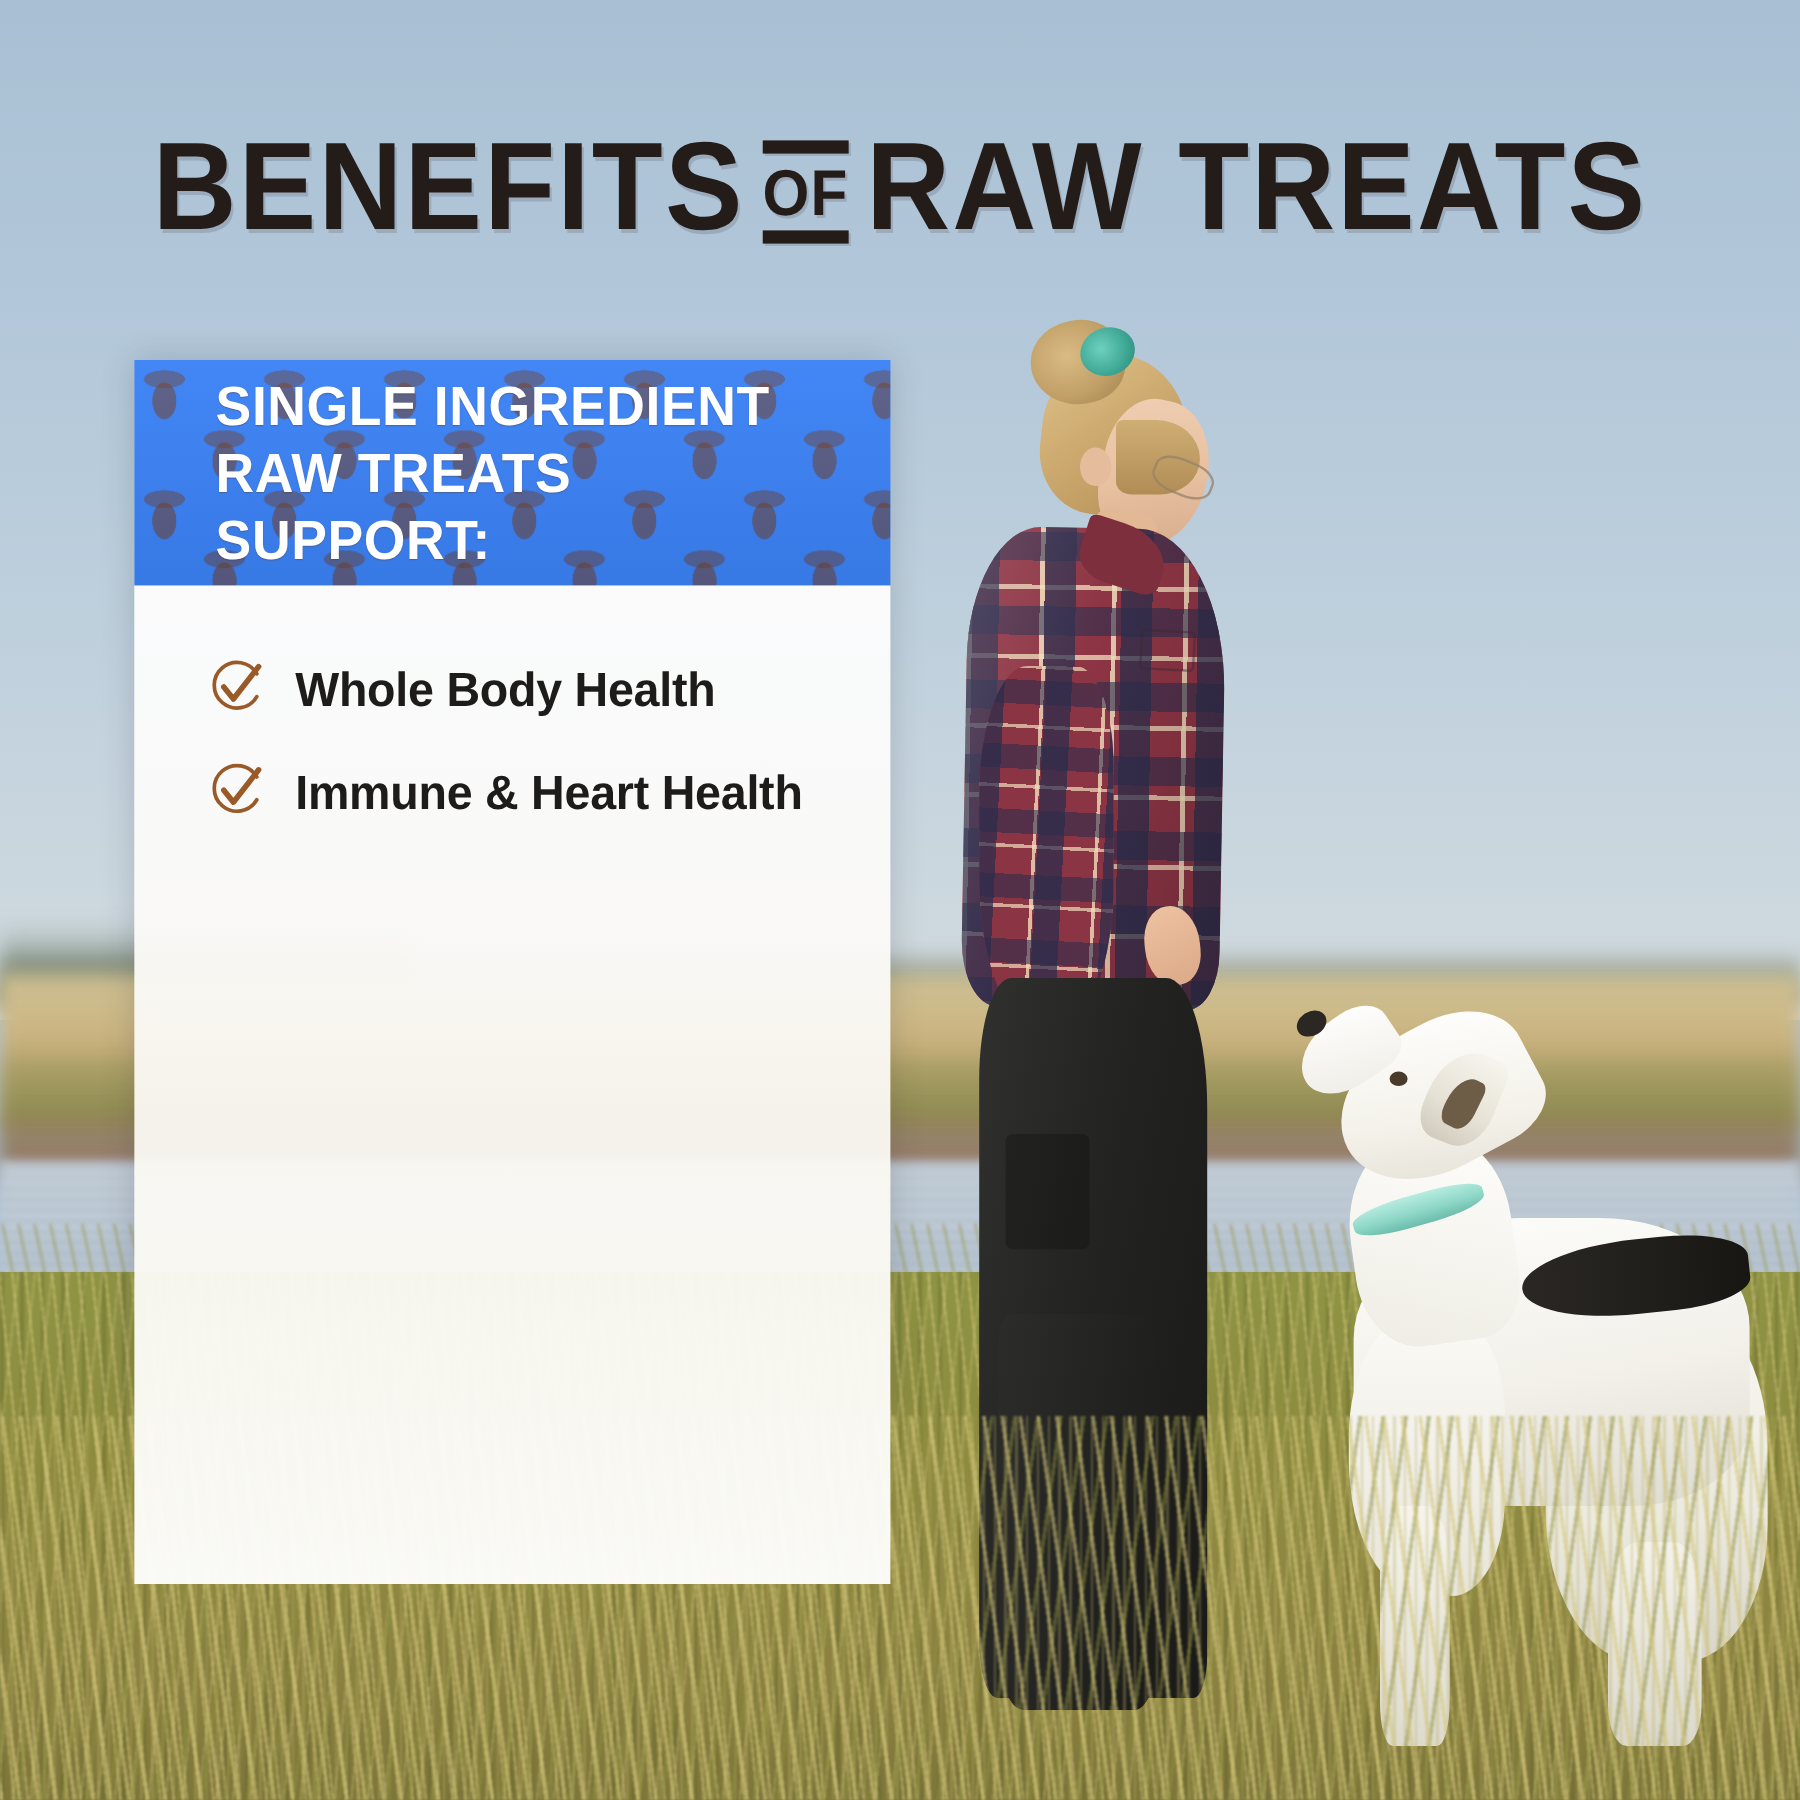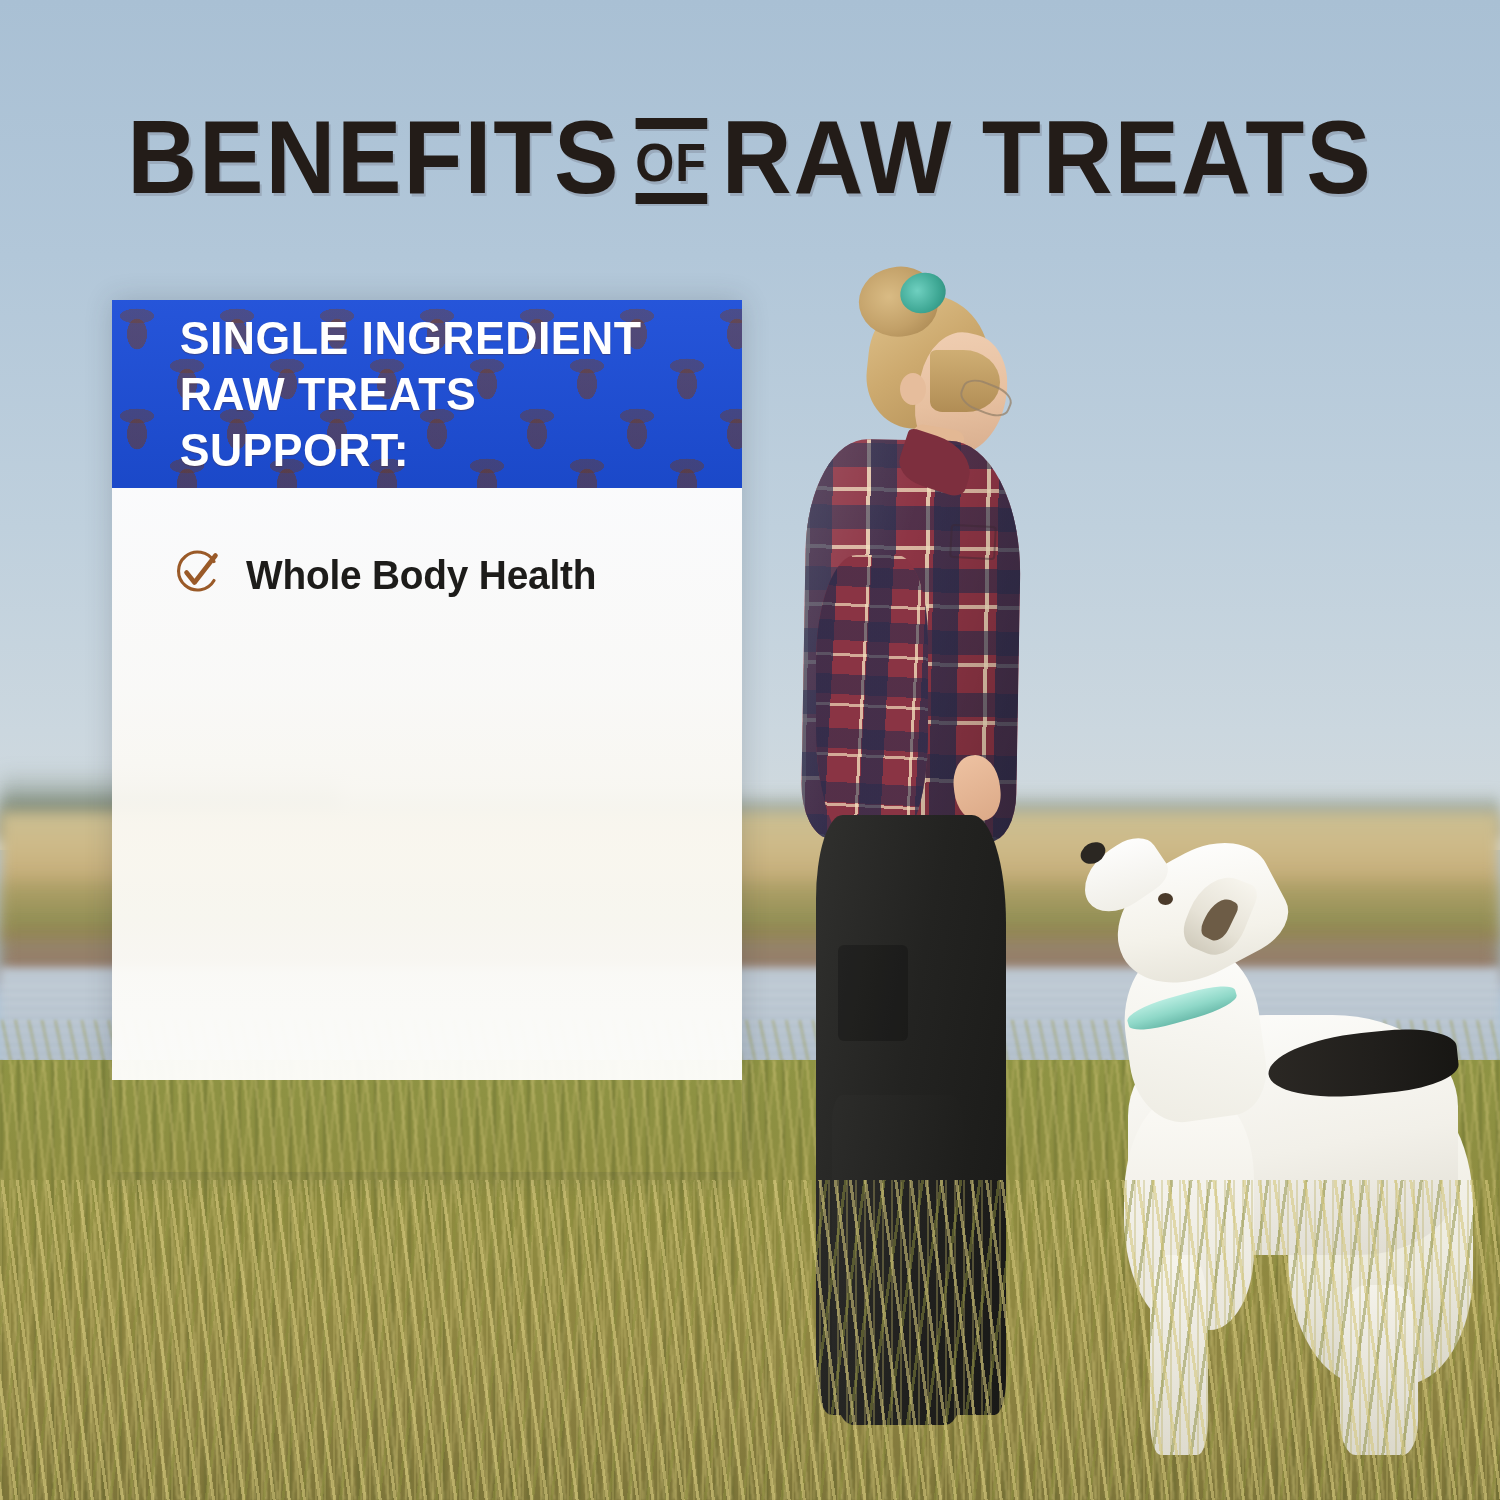--- a/index.html
+++ b/index.html
@@ -300,21 +300,21 @@
     padding:3px 0 1px;
   }
 
   
   .card {
     position:absolute; left:112px; top:300px; width:630px; height:872px;
     box-shadow:0 0 26px rgba(40,45,55,.20);
   }
   .card-header {
     position:relative; height:188px; width:100%;
-    background-color:#1d4ed8;
+    background-color:#3b82f6;
     overflow:hidden;
     display:flex; align-items:center; justify-content:flex-start;
   }
   
   .card-header::before {
     content:""; position:absolute; inset:0;
     background-image:
       radial-gradient(ellipse 17px 26px at 25px 34px, rgba(120,60,26,.55) 0 58%, rgba(0,0,0,0) 60%),
       radial-gradient(ellipse 30px 13px at 25px 16px, rgba(120,60,26,.45) 0 56%, rgba(0,0,0,0) 58%),
       radial-gradient(ellipse 17px 26px at 75px 84px, rgba(120,60,26,.55) 0 58%, rgba(0,0,0,0) 60%),
@@ -337,21 +337,21 @@
     text-align:left;
     width:100%;
     padding:0 34px 0 60px;
     transform:scaleX(.97);
     text-shadow:0 1px 1px rgba(90,42,16,.35);
   }
   .card-header-text span { display:block; }
 
   .card-body {
     position:relative;
-    height:592px;
+    height:832px;
     background:linear-gradient(180deg,
       rgba(252,252,253,.97) 0%,
       rgba(251,250,248,.96) 34%,
       rgba(250,248,242,.95) 52%,
       rgba(251,250,245,.96) 72%,
       rgba(253,253,251,.97) 100%);
     padding:44px 30px 0 62px;
   }
 
   .benefit-row {
@@ -452,20 +452,29 @@
         <span class="check-icon">
           <svg viewBox="0 0 46 46" aria-hidden="true">
             <path d="M40 11.5 A19 19 0 1 0 40 30.5" fill="none" stroke="#9A5A28" stroke-width="3.1" stroke-linecap="round"></path>
             <path d="M12.5 22.5 L20.5 32.5 L41.5 5.5" fill="none" stroke="#9A5A28" stroke-width="4.6" stroke-linecap="round" stroke-linejoin="round"></path>
           </svg>
         </span>
         <span class="benefit-label">Whole Body Health</span>
       </div>
 
 
+      <div class="benefit-row">
+        <span class="check-icon">
+          <svg viewBox="0 0 46 46" aria-hidden="true">
+            <path d="M40 11.5 A19 19 0 1 0 40 30.5" fill="none" stroke="#9A5A28" stroke-width="3.1" stroke-linecap="round"></path>
+            <path d="M12.5 22.5 L20.5 32.5 L41.5 5.5" fill="none" stroke="#9A5A28" stroke-width="4.6" stroke-linecap="round" stroke-linejoin="round"></path>
+          </svg>
+        </span>
+        <span class="benefit-label">Immune &amp; Heart Health</span>
+      </div>
 
 
 
 
 
     </div>
   </div>
 
 </div>
 

